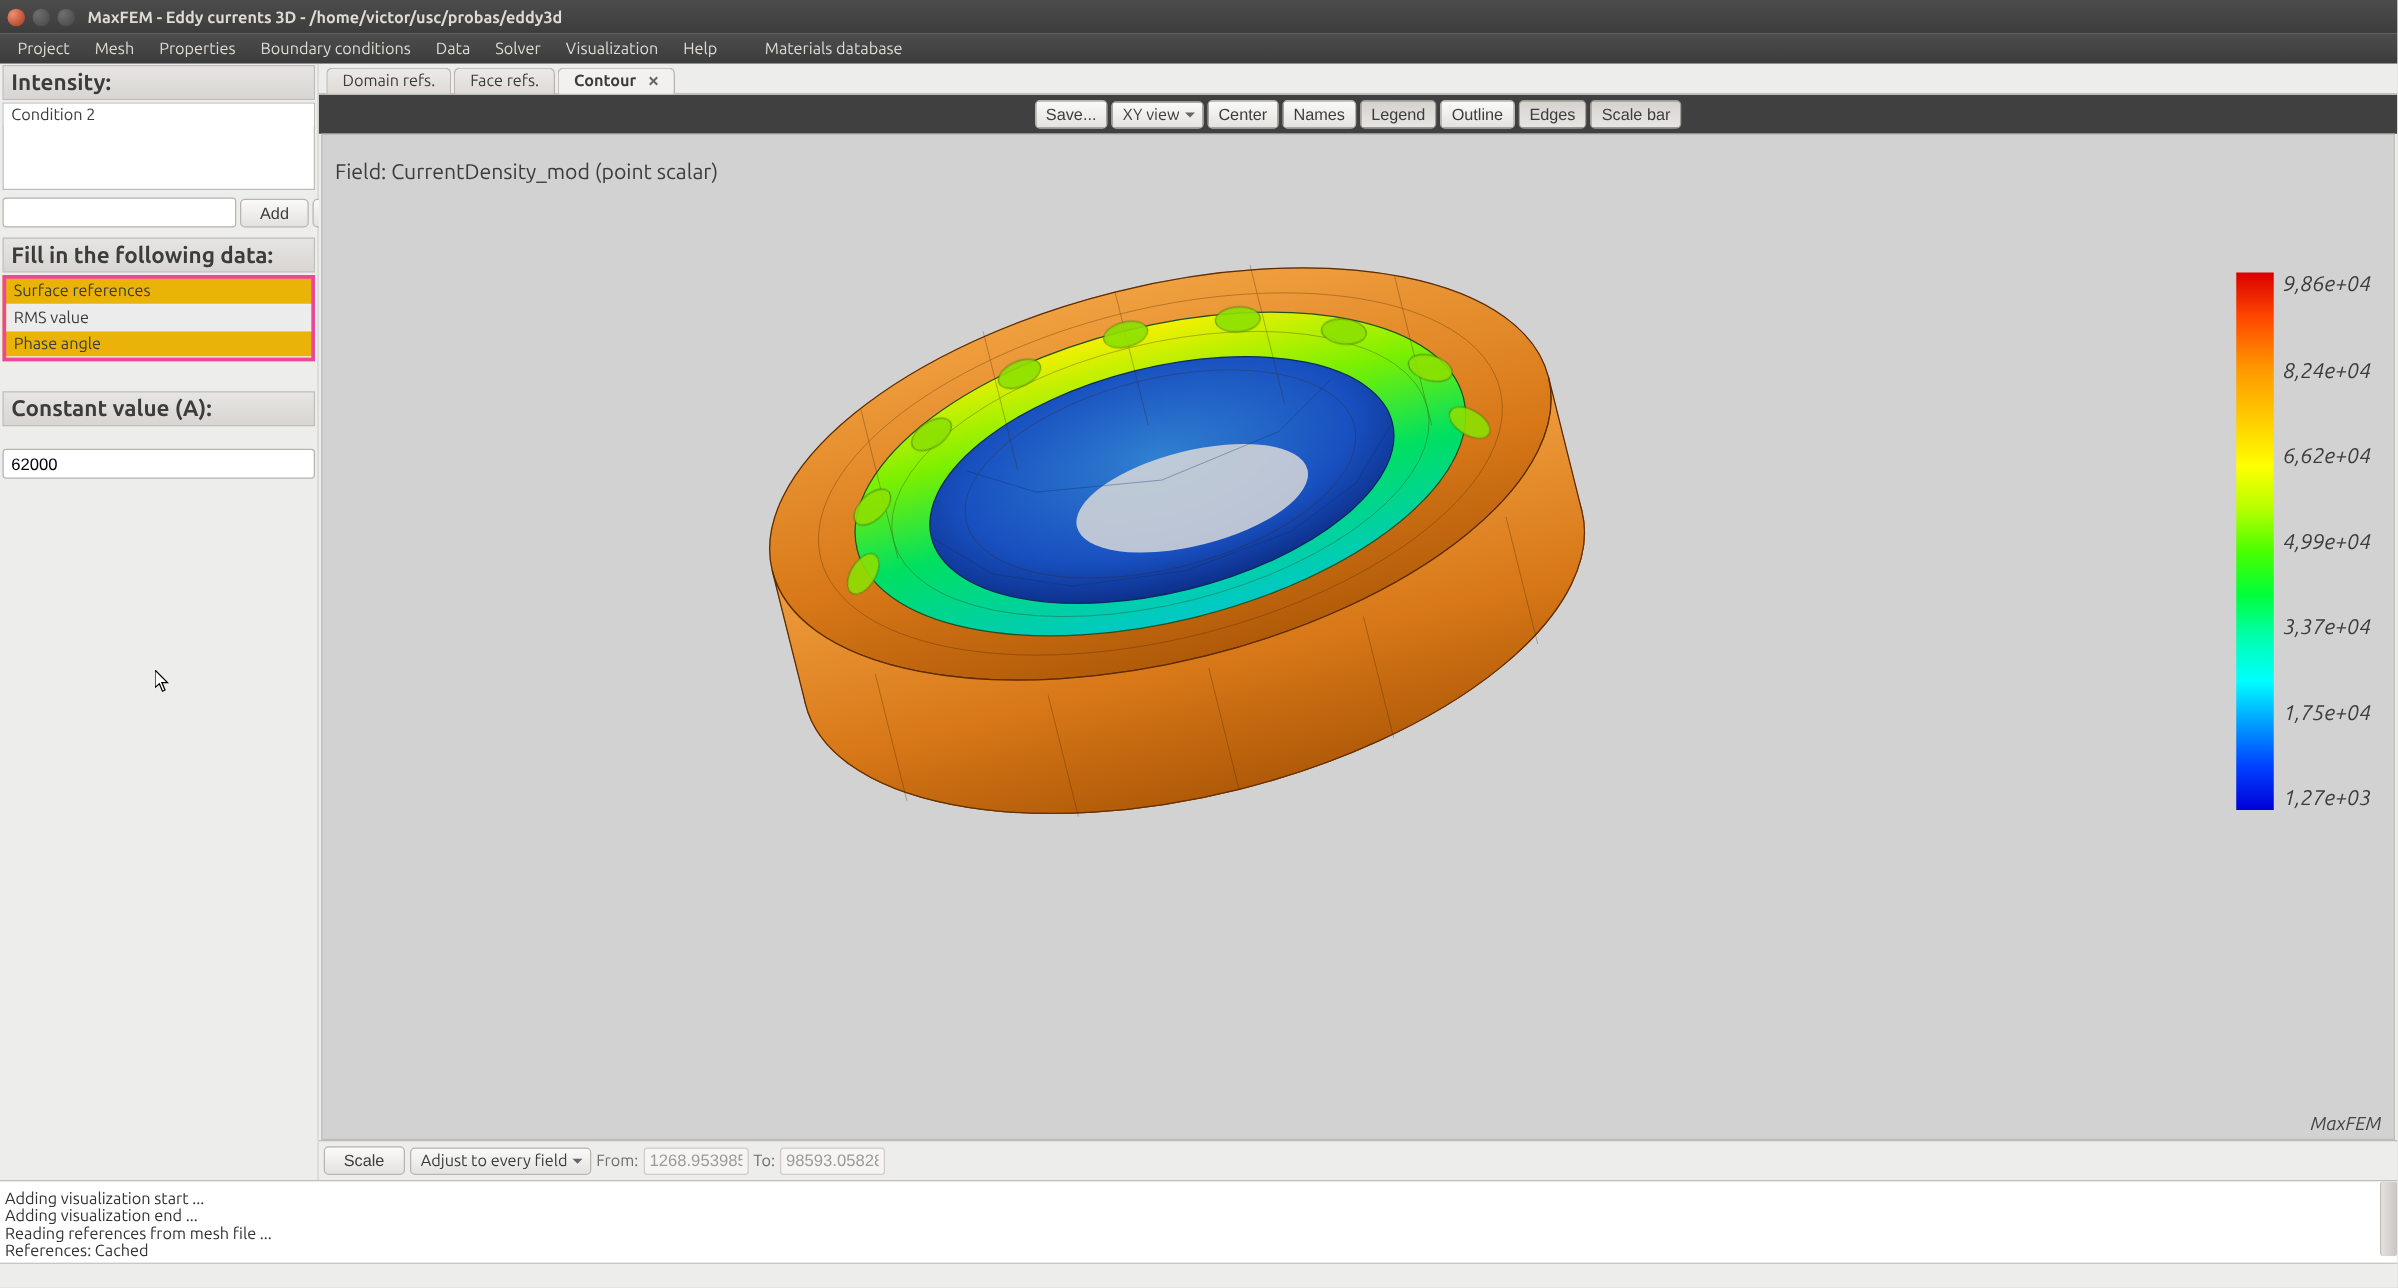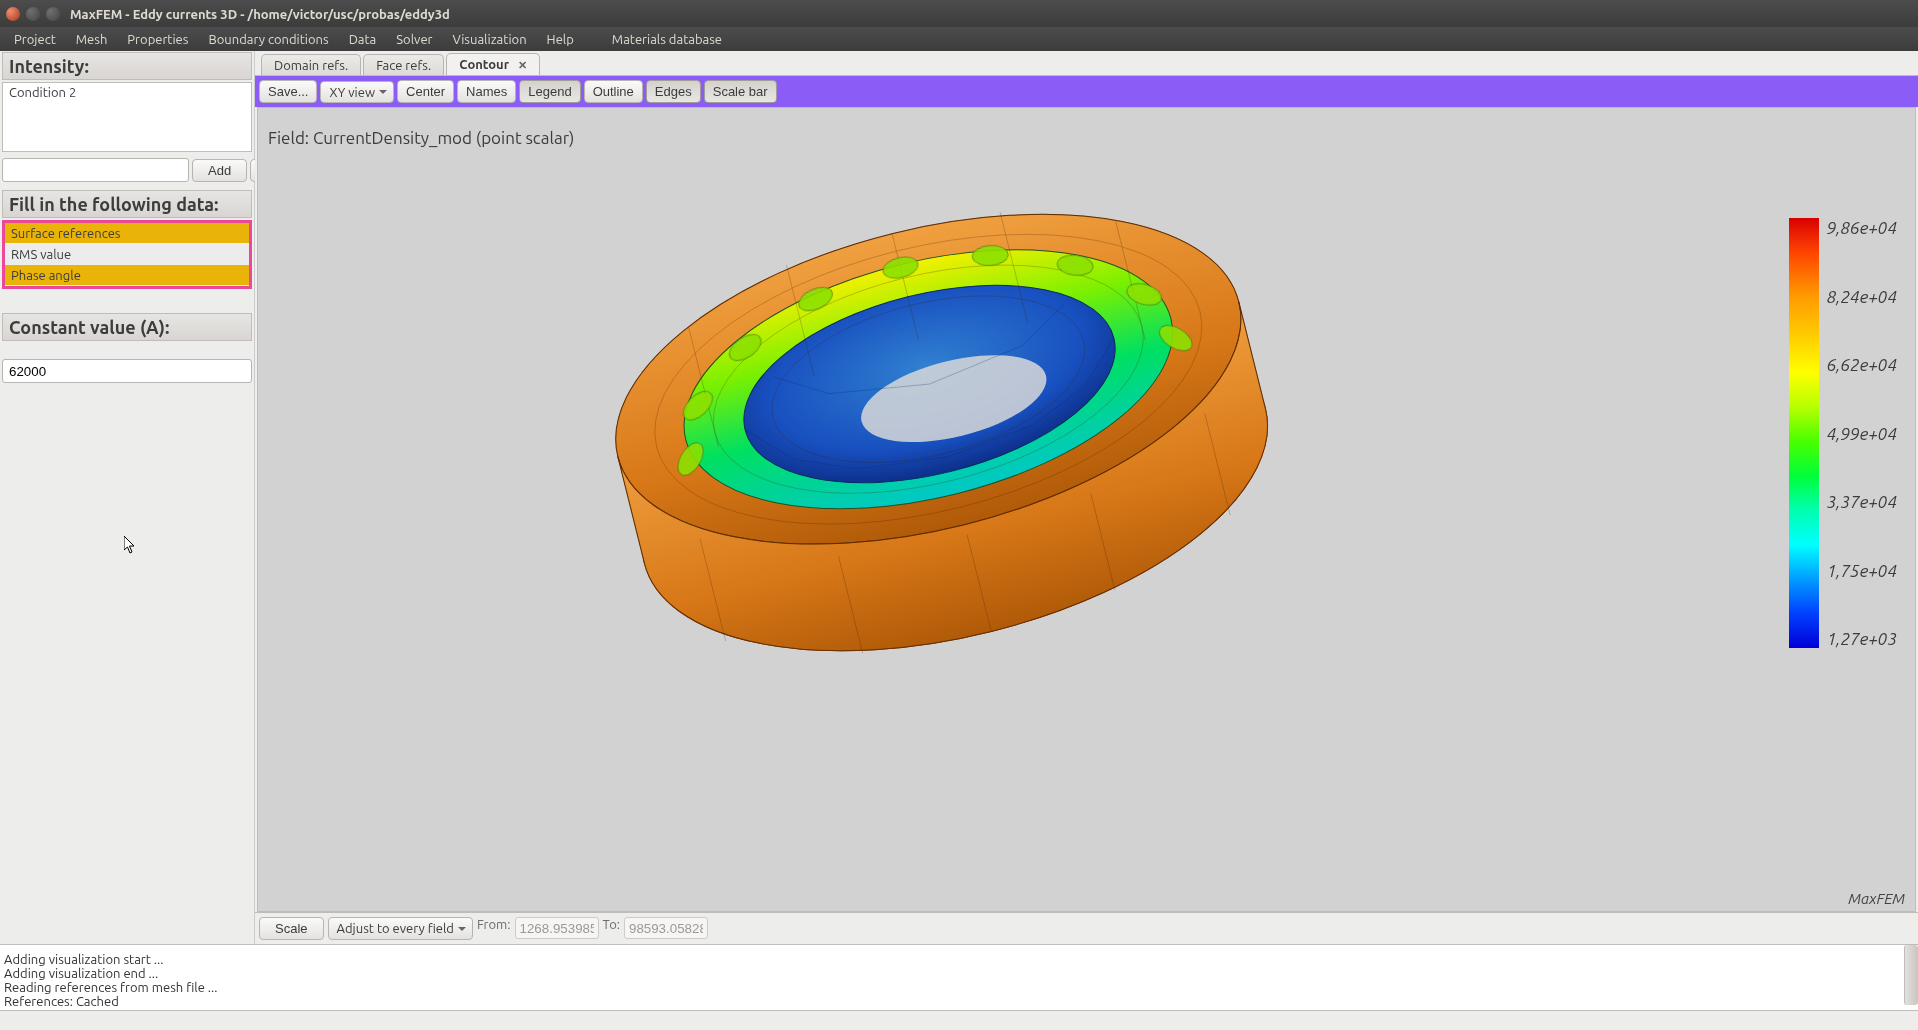--- a/index.html
+++ b/index.html
@@ -159,21 +159,22 @@
     margin-left: 6px;
     font-size: 11px;
     color: #666;
   }
   .toolbar {
     display: flex;
     align-items: center;
     gap: 3px;
     padding: 4px;
     border-top: 1px solid #c0bcb7;
-    background: #8b5cf6;
+    background: #404040;
+    justify-content: center;
   }
   .toolbar .btn { padding: 3px 8px; }
   .toolbar .btn.pressed {
     background: linear-gradient(to bottom, #d5d2ce, #e8e6e3);
     border-color: #a09c97;
   }
   .select {
     border: 1px solid #b8b4af;
     border-radius: 4px;
     background: linear-gradient(to bottom, #fafafa, #e4e2df);
@@ -250,20 +251,21 @@
     flex-direction: column;
     justify-content: space-between;
     padding-left: 8px;
     font-style: italic;
     font-size: 17px;
     color: #3c3c3c;
   }
   
   .bottombar {
     display: flex;
+    align-items: center;
     gap: 4px;
     padding: 4px;
     border-top: 1px solid #c0bcb7;
     background: #ededec;
   }
   .bottombar label { color: #6d6d6d; }
   .bottombar input[type="text"] {
     width: 84px; height: 22px;
     border: 1px solid #cfcbc6;
     border-radius: 3px;

